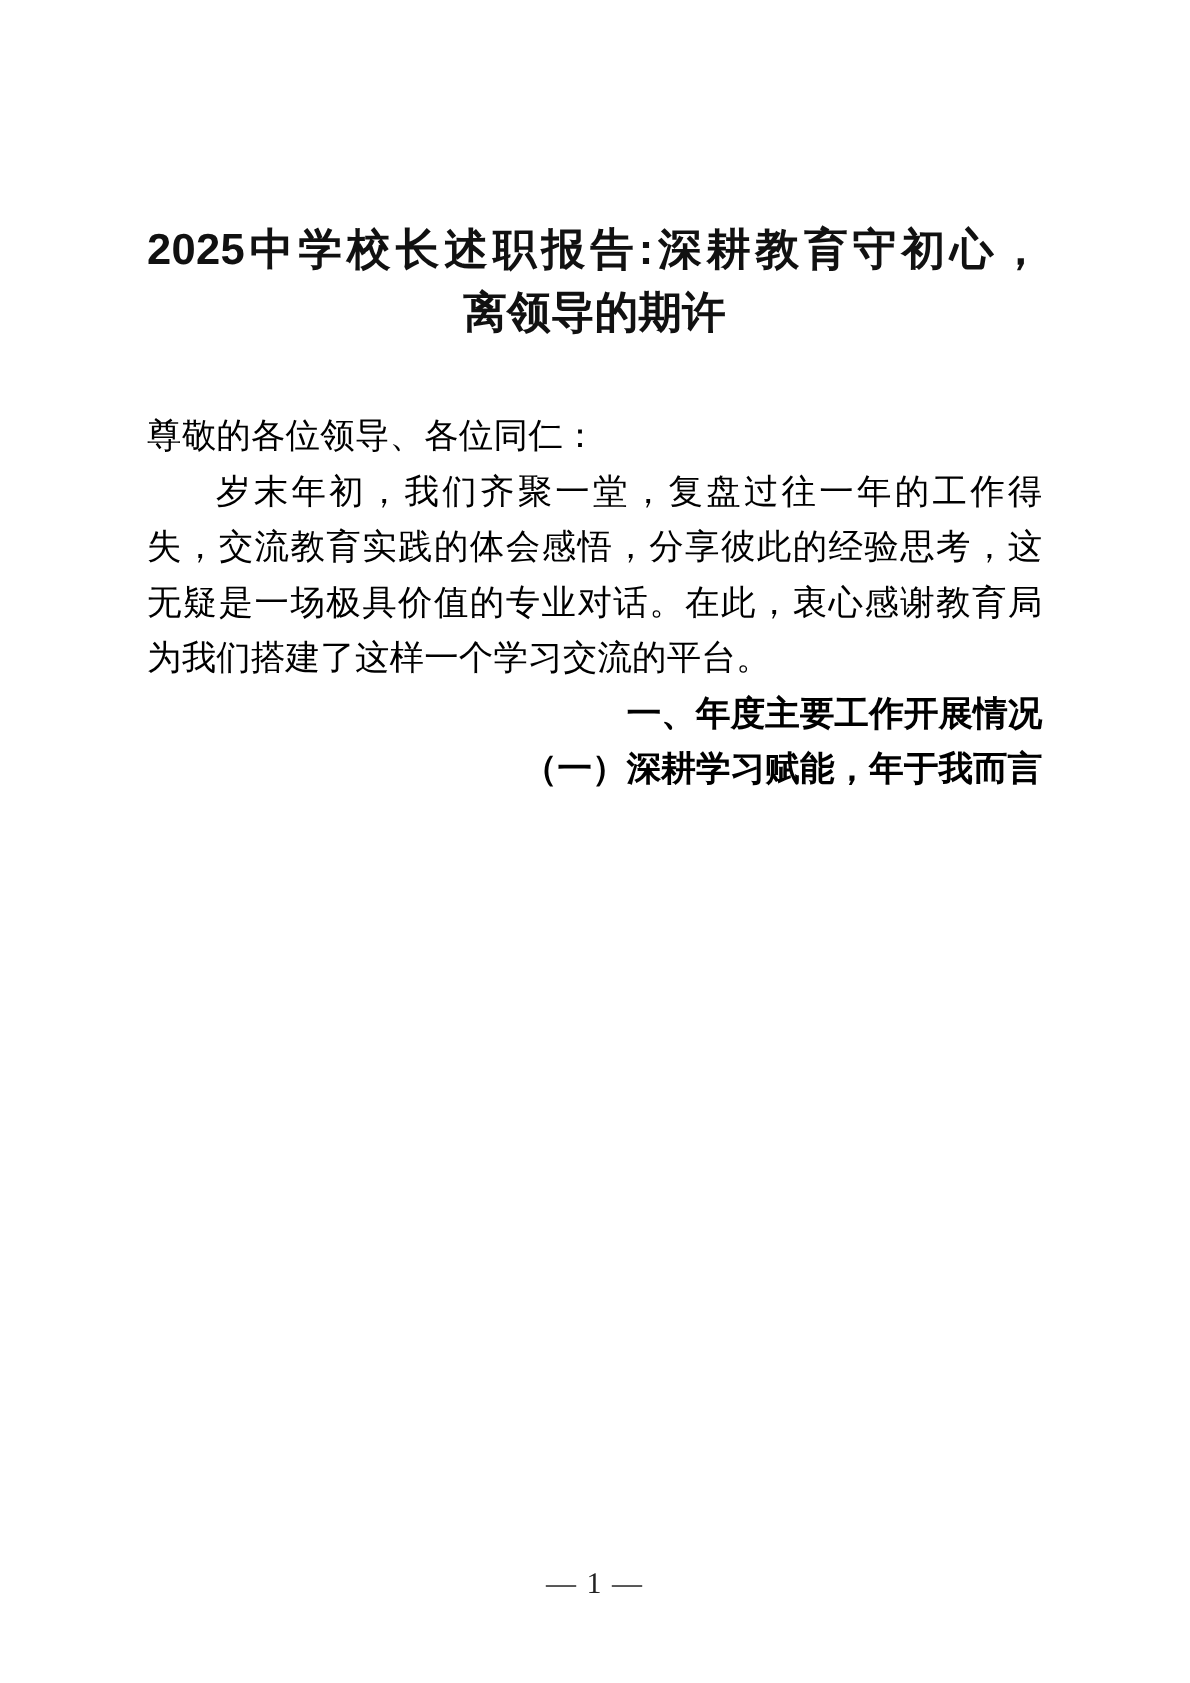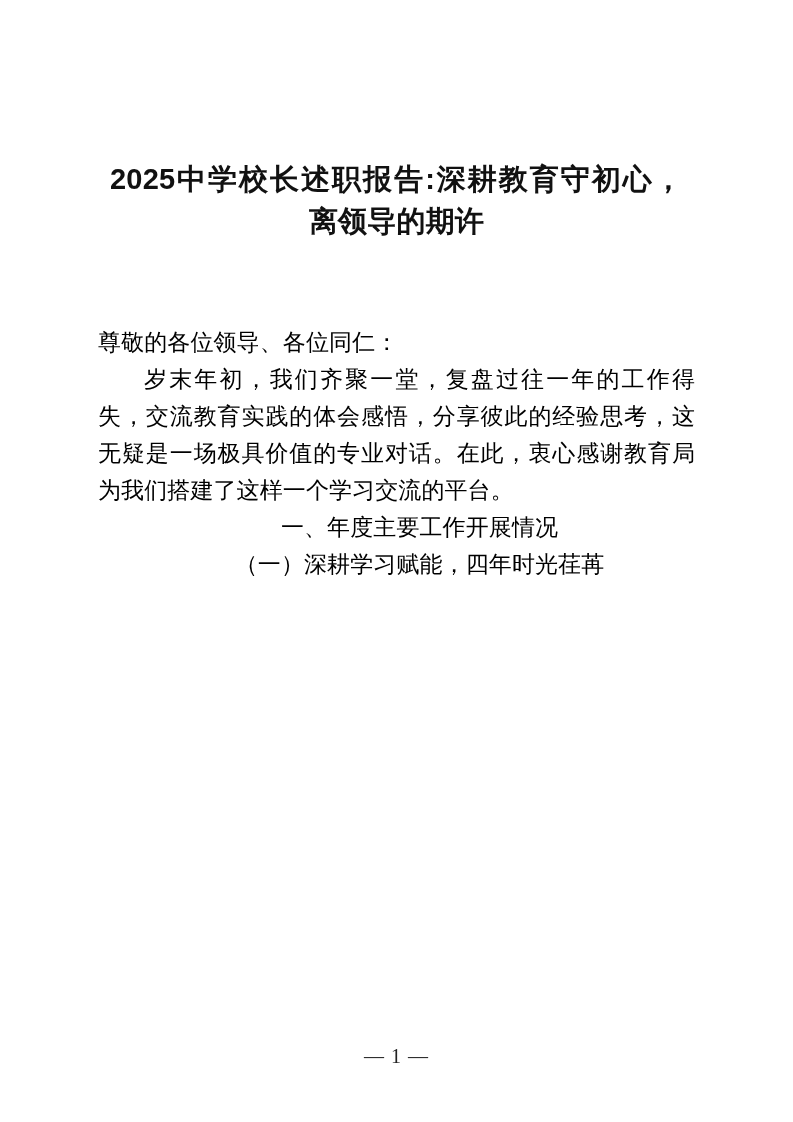--- a/index.html
+++ b/index.html
@@ -26,21 +26,21 @@
     top: 146px;
     width: 597px;
   }
   .doc-title {
     font-family: "Liberation Sans", "DejaVu Sans", sans-serif;
     font-weight: bold;
     font-size: 29px;
     line-height: 42px;
     text-align: center;
     letter-spacing: 0.2px;
-    margin: 12px;
+    margin: 0;
     padding: 0;
     color: #111111;
   }
   .doc-title .t-line {
     display: block;
   }
   .doc-title .t-line-1 {
     text-align: justify;
     text-align-last: justify;
     white-space: nowrap;
@@ -54,30 +54,29 @@
     margin: 0;
     padding: 0;
     text-align: justify;
     text-justify: inter-ideograph;
     text-indent: 46px;
     letter-spacing: 0.1px;
     word-break: break-all;
   }
   p.para.no-indent {
     text-indent: 0;
-    margin-top: 28px;
   }
   p.heading {
     font-size: 23px;
     line-height: 37px;
     margin: 0;
     padding: 0;
-    font-weight: normal;
+    font-weight: bold;
     text-indent: 46px;
-    text-align: center;
+    text-align: right;
     letter-spacing: 0.1px;
   }
   .footer {
     position: absolute;
     left: 0;
     top: 1042px;
     width: 793px;
     text-align: center;
     font-size: 20px;
     line-height: 28px;
@@ -95,19 +94,19 @@
     <h1 class="doc-title">
       <span class="t-line t-line-1">2025中学校长述职报告:深耕教育守初心，</span>
       <span class="t-line t-line-2">离领导的期许</span>
     </h1>
 
     <div class="title-gap"></div>
 
     <p class="para no-indent">尊敬的各位领导、各位同仁：</p>
     <p class="para">岁末年初，我们齐聚一堂，复盘过往一年的工作得失，交流教育实践的体会感悟，分享彼此的经验思考，这无疑是一场极具价值的专业对话。在此，衷心感谢教育局为我们搭建了这样一个学习交流的平台。</p>
     <p class="heading">一、年度主要工作开展情况</p>
-    <p class="heading">（一）深耕学习赋能，四年时光荏苒</p>
+    <p class="heading">（一）深耕学习赋能，年于我而言</p>
 
   </div>
 
   <div class="footer">— 1 —</div>
 
 </div>
 
 </body></html>

